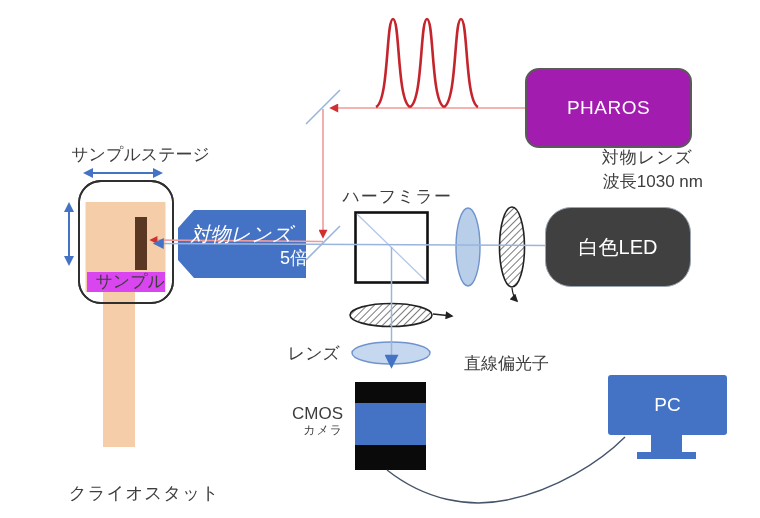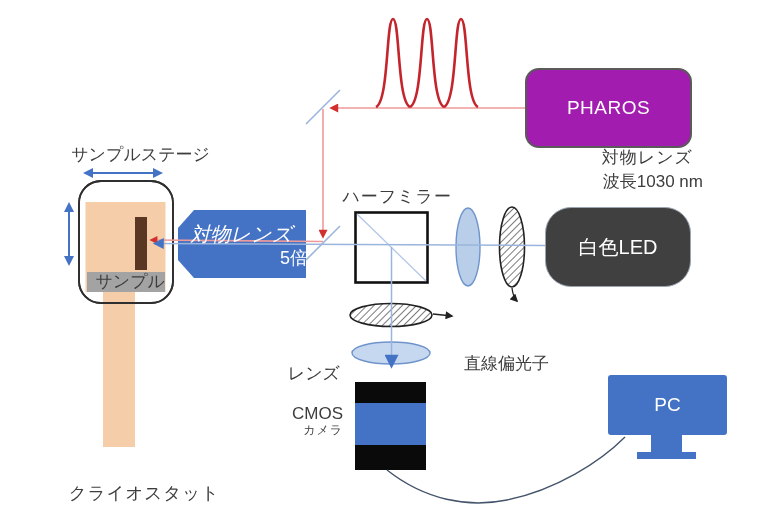--- a/index.html
+++ b/index.html
@@ -14,27 +14,27 @@
   .box{position:absolute;display:flex;align-items:center;justify-content:center;
        box-sizing:border-box;}
   #pharos-box{left:525px;top:68px;width:167px;height:80px;background:#a21caf;
        border:2px solid #5a5a5a;border-radius:14px;font-size:19px;letter-spacing:.5px;}
   #led-box{left:545px;top:207px;width:146px;height:80px;background:#404040;
        border:1.5px solid #9aa5b1;border-radius:26px;font-size:20px;}
   #pc-label-box{left:608px;top:375px;width:119px;height:60px;font-size:19px;}
   #objective-l1{left:164px;top:223px;width:128px;font-size:20px;font-style:italic;}
   #objective-l2{left:180px;top:248px;width:128px;font-size:18px;}
   #sample-stage-label{left:30px;top:145px;width:180px;font-size:17px;}
-  #sample-label{left:87px;top:272px;width:78px;font-size:17px;background:#a3a3a3;}
+  #sample-label{left:87px;top:272px;width:78px;font-size:17px;background:#d946ef;}
   #cryostat-label{left:36px;top:455px;width:184px;font-size:17.5px;letter-spacing:1px;margin-top:28px;}
   #half-mirror-label{left:326px;top:187px;width:126px;font-size:17px;letter-spacing:1px;}
   #laser-l1{left:545px;top:148px;width:148px;font-size:17px;letter-spacing:1px;}
   #laser-l2{left:535px;top:172px;width:168px;font-size:17px;}
   #polarizer-label{left:464px;top:306px;width:130px;font-size:17px;margin-top:48px;}
-  #lens-label{left:280px;top:364px;width:60px;font-size:17px;}
+  #lens-label{left:280px;top:344px;width:60px;font-size:17px;}
   #cmos-l1{left:283px;top:404px;width:60px;font-size:17px;}
   #cmos-l2{left:283px;top:424px;width:60px;font-size:12px;letter-spacing:1px;}
 </style>
 </head>
 <body>
 
 <div id="canvas">
 
   <svg id="diagram-svg" width="760" height="518" viewBox="0 0 760 518">
     <defs>

